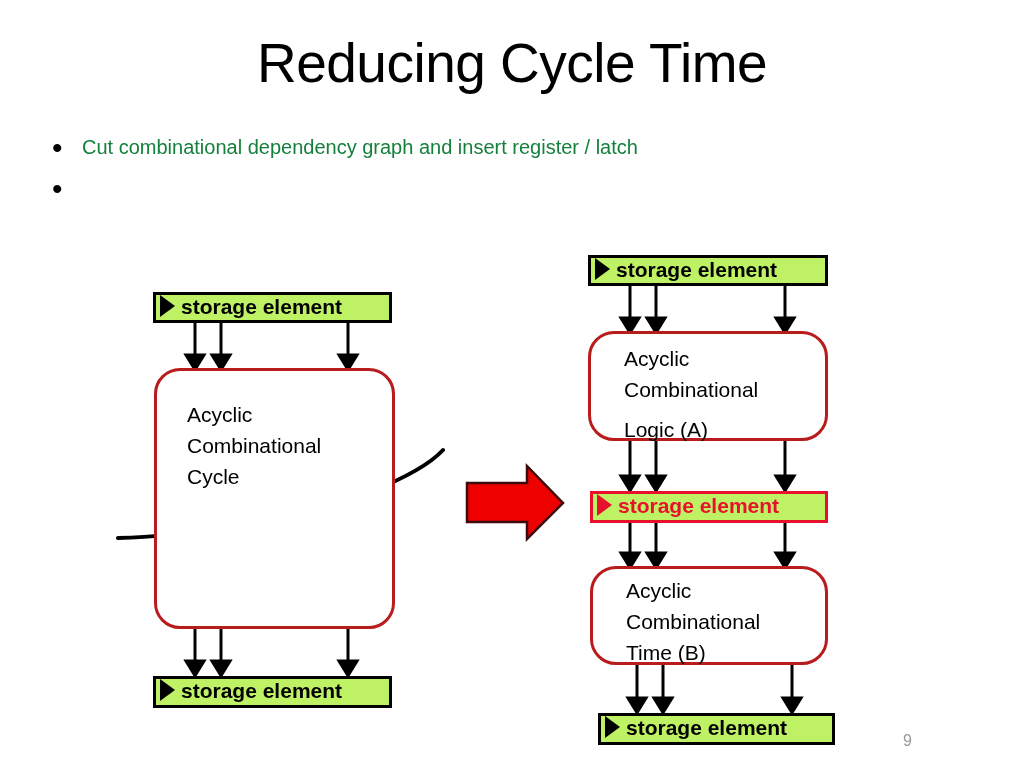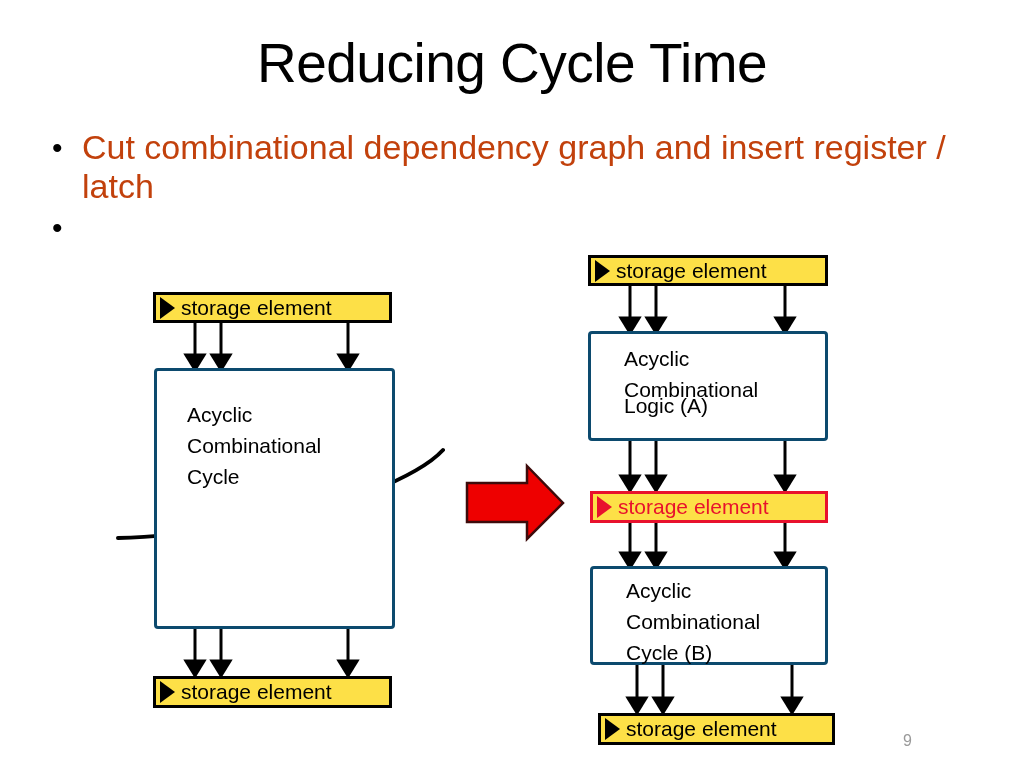--- a/index.html
+++ b/index.html
@@ -49,44 +49,44 @@
   }
   .bullet-dot {
     width: 30px;
     flex: 0 0 30px;
     font-size: 30px;
     line-height: 39px;
     text-align: left;
     color: #000000;
   }
   .bullet-text {
-    font-size: 34px;
+    font-size: 20px;
     line-height: 39px;
-    color: #c2410c;
+    color: #15803d;
     max-width: 870px;
   }
 
   
   #diagram-layer {
     position: absolute;
     left: 0;
     top: 0;
     width: 1024px;
     height: 768px;
     pointer-events: none;
   }
   #diagram-layer svg { display: block; }
 
   
   .storage-box {
     position: absolute;
     box-sizing: border-box;
-    background: #fde047;
+    background: #bef264;
     display: flex;
-    align-items: center;
+    font-weight: bold;
   }
   .storage-box.black {
     border: 3px solid #000000;
   }
   .storage-box.red {
     border: 3px solid #e8112d;
   }
   .clk-tri {
     flex: 0 0 auto;
     margin-left: 4px;
@@ -99,22 +99,22 @@
     line-height: 24px;
     white-space: nowrap;
   }
   .storage-box.black .storage-label { color: #000000; }
   .storage-box.red   .storage-label { color: #e8112d; }
 
   
   .logic-block {
     position: absolute;
     box-sizing: border-box;
-    border: 3px solid #0c4a6e;
-    border-radius: 4px;
+    border: 3px solid #b91c1c;
+    border-radius: 26px;
     background: #ffffff;
   }
   .logic-text {
     position: absolute;
     font-size: 21px;
     line-height: 31px;
     color: #000000;
     white-space: pre;
   }
   .page-number {
@@ -210,32 +210,32 @@
   </div>
 
   <div class="storage-box black" style="left:588px; top:255px; width:240px; height:31px;">
     <span class="clk-tri" style="border-left:15px solid #000000; border-top:11px solid transparent; border-bottom:11px solid transparent;"></span>
     <span class="storage-label">storage element</span>
   </div>
 
   <div class="logic-block" style="left:588px; top:331px; width:240px; height:110px;">
     <span class="logic-text" style="left:33px; top:9px;">Acyclic</span>
     <span class="logic-text" style="left:33px; top:40px;">Combinational</span>
-    <span class="logic-text" style="left:33px; top:56px;">Logic (A)</span>
+    <span class="logic-text" style="left:33px; top:80px;">Logic (A)</span>
   </div>
 
   <div class="storage-box red" style="left:590px; top:491px; width:238px; height:32px;">
     <span class="clk-tri" style="border-left:15px solid #e8112d; border-top:11px solid transparent; border-bottom:11px solid transparent;"></span>
     <span class="storage-label">storage element</span>
   </div>
 
   <div class="logic-block" style="left:590px; top:566px; width:238px; height:99px;">
     <span class="logic-text" style="left:33px; top:6px;">Acyclic</span>
     <span class="logic-text" style="left:33px; top:37px;">Combinational</span>
-    <span class="logic-text" style="left:33px; top:68px;">Cycle (B)</span>
+    <span class="logic-text" style="left:33px; top:68px;">Time (B)</span>
   </div>
 
   <div class="storage-box black" style="left:598px; top:713px; width:237px; height:32px;">
     <span class="clk-tri" style="border-left:15px solid #000000; border-top:11px solid transparent; border-bottom:11px solid transparent;"></span>
     <span class="storage-label">storage element</span>
   </div>
 
   <div class="page-number">9</div>
 
 </div>

